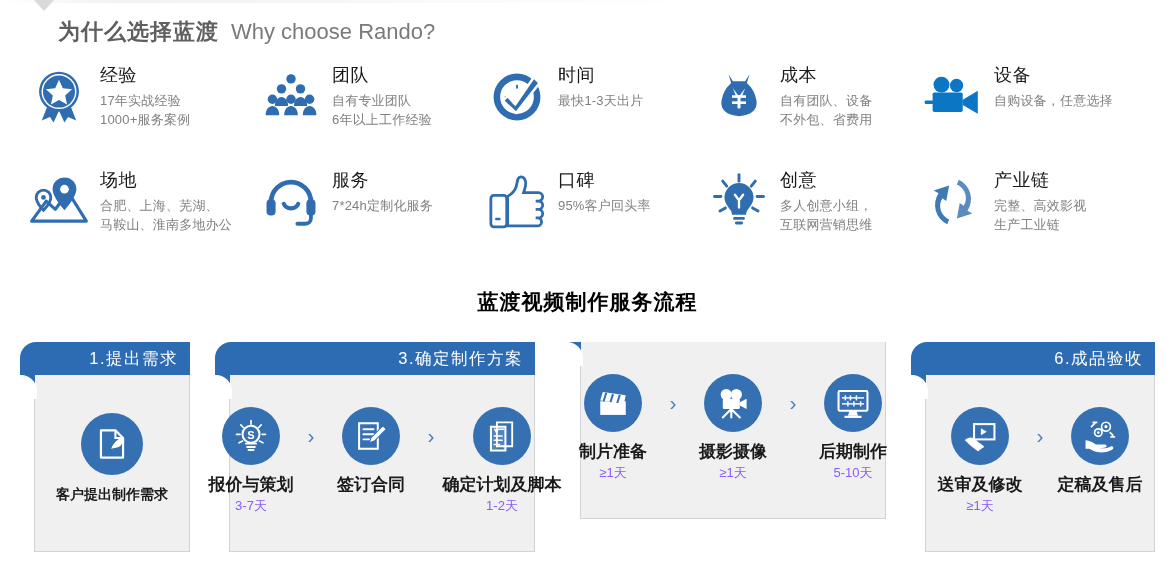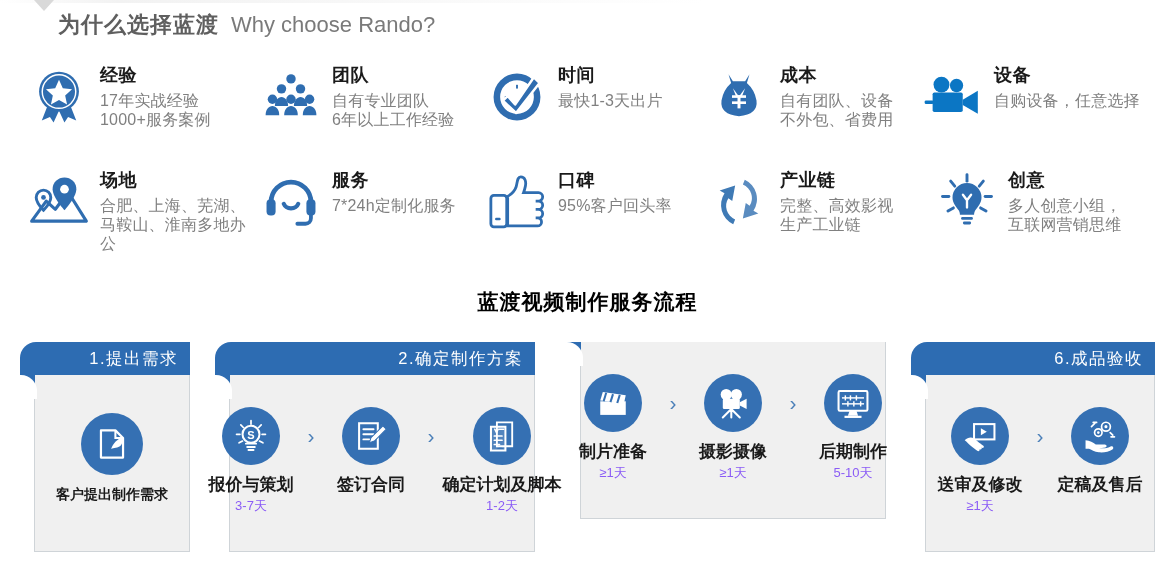--- a/index.html
+++ b/index.html
@@ -16,44 +16,44 @@
     border-left:10px solid transparent;border-right:10px solid transparent;
     border-top:11px solid #d9d9d9;
   }
   .top-fade{
     position:absolute;top:0;left:0;width:1175px;height:3px;
     background:linear-gradient(to right,#ffffff 0%,#f2f2f2 10%,#ffffff 60%);
   }
 
   
   .heading{
-    position:absolute;left:58px;top:10px;
+    position:absolute;left:58px;top:17px;
     white-space:nowrap;color:#6b6b6b;
   }
   .heading .cn{font-size:22px;font-weight:bold;color:#5f5f5f;letter-spacing:1px;}
   .heading .en{font-size:22px;font-weight:normal;color:#7a7a7a;margin-left:12px;}
 
   
   .features{
     position:absolute;left:0;top:62px;width:1175px;
   }
   .frow{display:flex;width:1175px;height:105px;}
   .fitem{display:flex;align-items:flex-start;}
   .ficon{
     flex:0 0 auto;display:flex;align-items:center;justify-content:center;
     width:62px;height:62px;margin-top:4px;
   }
   .ficon svg{display:block;}
   .ftext{margin-left:10px;padding-top:2px;}
   .ftitle{
-    font-size:18px;font-weight:bold;color:#1a1a1a;line-height:22px;
+    font-size:18px;font-weight:normal;color:#1a1a1a;line-height:22px;
     margin-bottom:5px;letter-spacing:.5px;
   }
   .fdesc{
-    font-size:16px;color:#808080;line-height:19px;white-space:pre-line;
+    font-size:13px;color:#808080;line-height:19px;white-space:pre-line;
     letter-spacing:.2px;
   }
 
   
   .c1{width:232px;margin-left:28px;}
   .c2{width:226px;}
   .c3{width:222px;}
   .c4{width:214px;}
   .c5{width:228px;}
 
@@ -263,34 +263,20 @@
         <div class="ficon">
           <svg width="60" height="56" viewBox="0 0 64 60">
             <path d="M22 24 c0 0 7-4 9-10 c1.6-4.8 1-11 5-11 c4.6 0 6 5 5 10 c-.7 3.5-2 7-2 7 h16 a4.5 4.5 0 0 1 0 9 h-3 h3 a4.5 4.5 0 0 1 0 9 h-3 h3 a4.5 4.5 0 0 1 0 9 h-3 h2 a4.3 4.3 0 0 1 0 8.6 H22 Z" fill="none" stroke="#2f6db0" stroke-width="3"></path>
             <rect x="4" y="23" width="17" height="33.6" rx="3.2" fill="none" stroke="#2f6db0" stroke-width="3"></rect>
             <rect x="8.5" y="47" width="6" height="2.6" rx="1.2" fill="#2f6db0"></rect>
           </svg>
         </div>
         <div class="ftext">
           <div class="ftitle">口碑</div>
           <div class="fdesc">95%客户回头率</div>
-        </div>
-      </div>
-
-      <div class="fitem c5">
-        <div class="ficon">
-          <svg width="62" height="56" viewBox="0 0 64 58">
-            <path d="M38 6 a22 22 0 0 1 9 32 l5 3 l-16 5 l3 -16 l4 3 a15 15 0 0 0-7-22 z" fill="#5a8cc0"></path>
-            <path d="M26 52 a22 22 0 0 1-9-32 l-5-3 l16-5 l-3 16 l-4-3 a15 15 0 0 0 7 22 z" fill="#3f7ab5"></path>
-          </svg>
-        </div>
-        <div class="ftext">
-          <div class="ftitle">产业链</div>
-          <div class="fdesc">完整、高效影视
-生产工业链</div>
         </div>
       </div>
 
       <div class="fitem c4">
         <div class="ficon">
           <svg width="58" height="58" viewBox="0 0 64 64">
             <g stroke="#2f6db0" stroke-width="3.2" stroke-linecap="round">
               <line x1="32" y1="2" x2="32" y2="9"></line>
               <line x1="14" y1="9" x2="18.5" y2="14.5"></line>
               <line x1="50" y1="9" x2="45.5" y2="14.5"></line>
@@ -305,20 +291,34 @@
             <rect x="27.5" y="53.5" width="9" height="3.2" rx="1.4" fill="#2f6db0"></rect>
           </svg>
         </div>
         <div class="ftext">
           <div class="ftitle">创意</div>
           <div class="fdesc">多人创意小组，
 互联网营销思维</div>
         </div>
       </div>
 
+      <div class="fitem c5">
+        <div class="ficon">
+          <svg width="62" height="56" viewBox="0 0 64 58">
+            <path d="M38 6 a22 22 0 0 1 9 32 l5 3 l-16 5 l3 -16 l4 3 a15 15 0 0 0-7-22 z" fill="#5a8cc0"></path>
+            <path d="M26 52 a22 22 0 0 1-9-32 l-5-3 l16-5 l-3 16 l-4-3 a15 15 0 0 0 7 22 z" fill="#3f7ab5"></path>
+          </svg>
+        </div>
+        <div class="ftext">
+          <div class="ftitle">产业链</div>
+          <div class="fdesc">完整、高效影视
+生产工业链</div>
+        </div>
+      </div>
+
     </div>
   </div>
 
   <div class="proc-title">蓝渡视频制作服务流程</div>
 
   <div class="cards">
 
     <div class="card" style="left:20px;width:170px;">
       <div class="card-head">1.提出需求</div>
       <div class="card-body">
@@ -334,21 +334,21 @@
               </div>
               <div class="step-label">客户提出制作需求</div>
               <div class="step-days"></div>
             </div>
           </div>
         </div>
       </div>
     </div>
 
     <div class="card" style="left:215px;width:320px;">
-      <div class="card-head">2.确定制作方案</div>
+      <div class="card-head">3.确定制作方案</div>
       <div class="card-body">
         <div class="card-inner">
           <div class="steps">
 
             <div class="step">
               <div class="step-circle">
                 <svg width="34" height="34" viewBox="0 0 40 40">
                   <g stroke="#ffffff" stroke-width="2" stroke-linecap="round">
                     <line x1="20" y1="2" x2="20" y2="6"></line>
                     <line x1="8" y1="7" x2="11" y2="10"></line>

